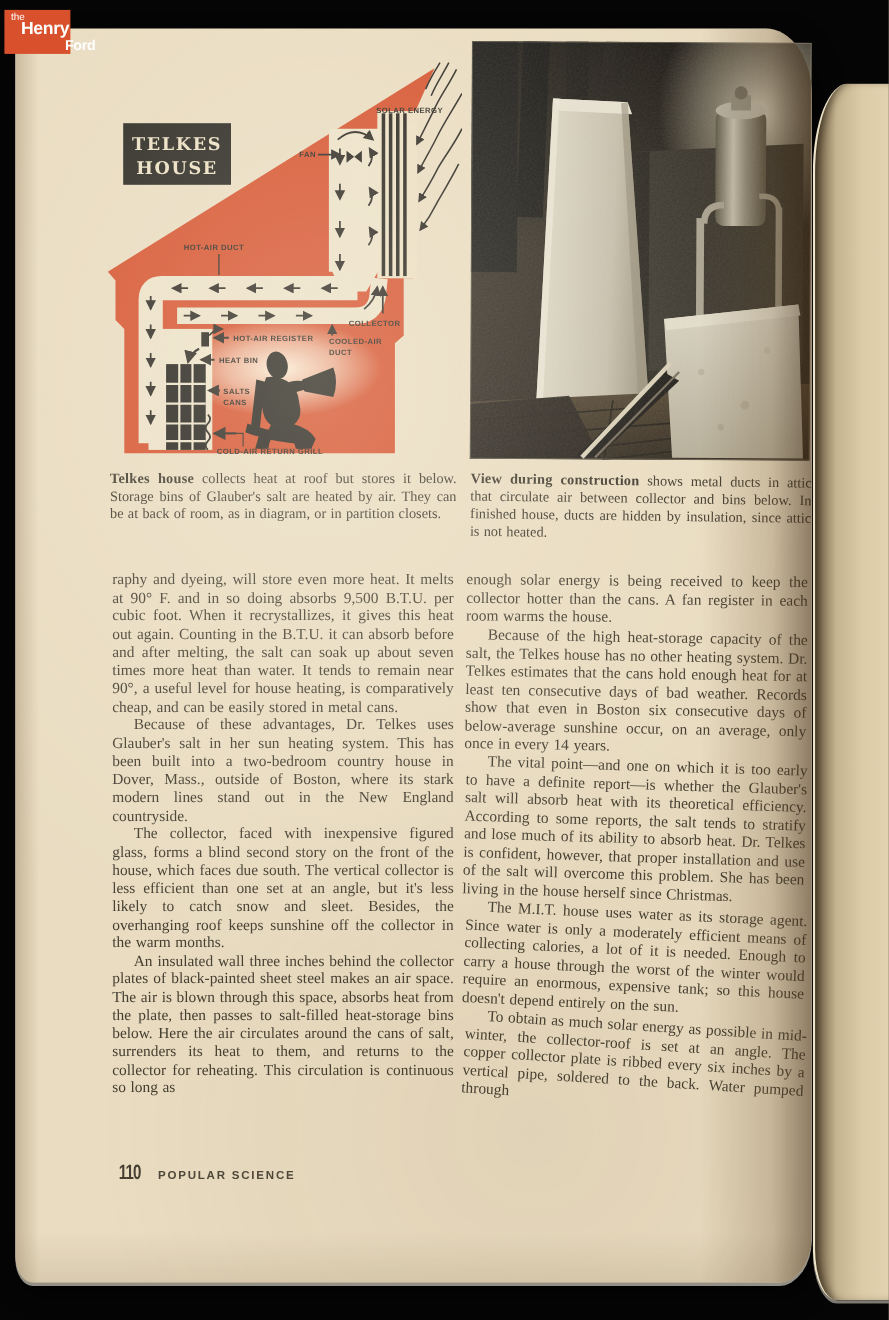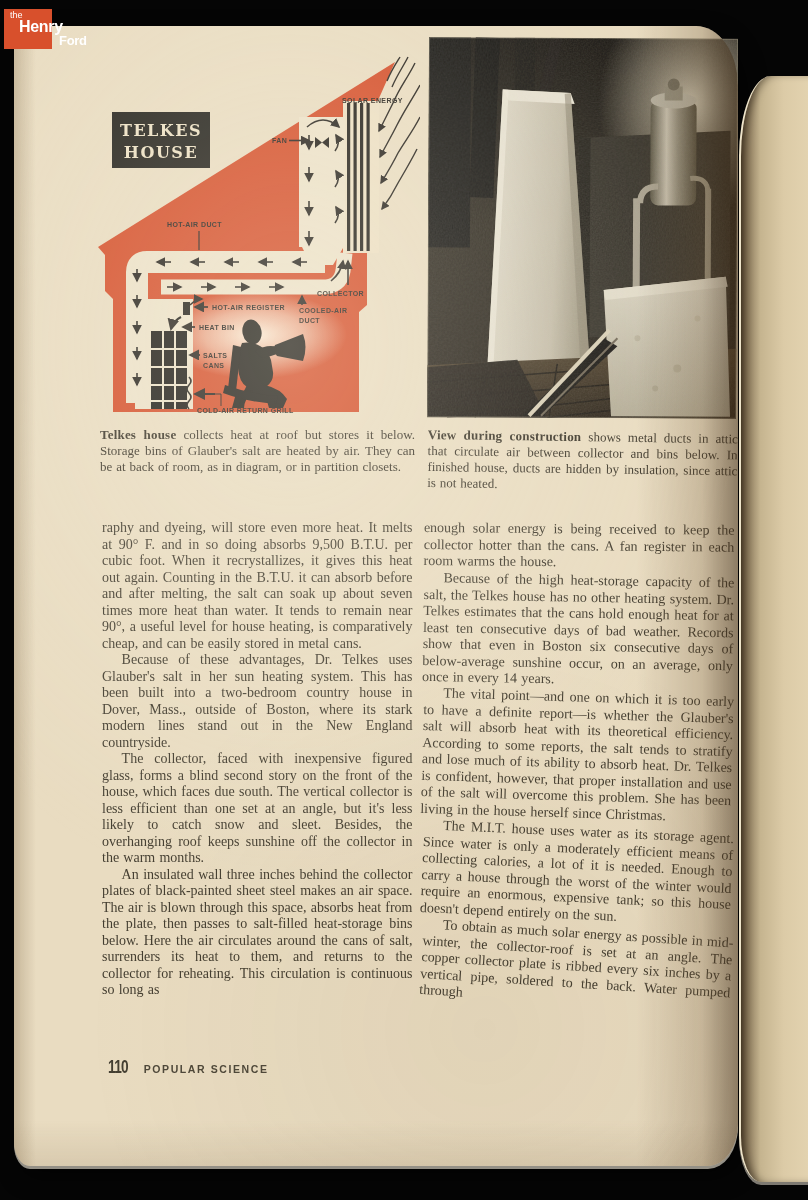--- a/index.html
+++ b/index.html
@@ -25,21 +25,21 @@
   }
   .next-page{
     position:absolute;left:739px;top:76px;width:69px;height:1106px;
     background:linear-gradient(90deg,#6d5b41,#c5b48f 28%,#dccba7 62%,#e3d3b0);
     border-radius:32px 0 0 22px / 80px 0 0 46px;
     border-left:2px solid #efe5cb;
     box-shadow:inset 6px 0 8px -3px rgba(20,12,4,.55), 0 3px 0 rgba(247,240,223,.5);
   }
   
   .hf-logo{
-    position:absolute;left:4px;top:9px;width:48px;height:40px;z-index:50;
+    position:absolute;left:4px;top:9px;width:60px;height:40px;z-index:50;
     background:#d8502c;color:#fff;
     font-family:"Liberation Sans", sans-serif;line-height:1;
     padding:2px 0 0 6px;box-sizing:border-box;
   }
   .hf-the{font-size:9px;display:block;}
   .hf-henry{font-size:16px;font-weight:bold;display:block;margin:-1px 0 0 9px;letter-spacing:-.3px;}
   .hf-ford{font-size:13px;font-weight:bold;display:block;margin:-1px 4px 0 1px;letter-spacing:-.3px;padding-left:48px;}
   
   .diagram-fig{position:absolute;left:81px;top:29px;width:325px;height:368px;}
   .photo-fig{position:absolute;left:414px;top:12px;width:309px;height:380px;transform:rotate(.3deg);}

